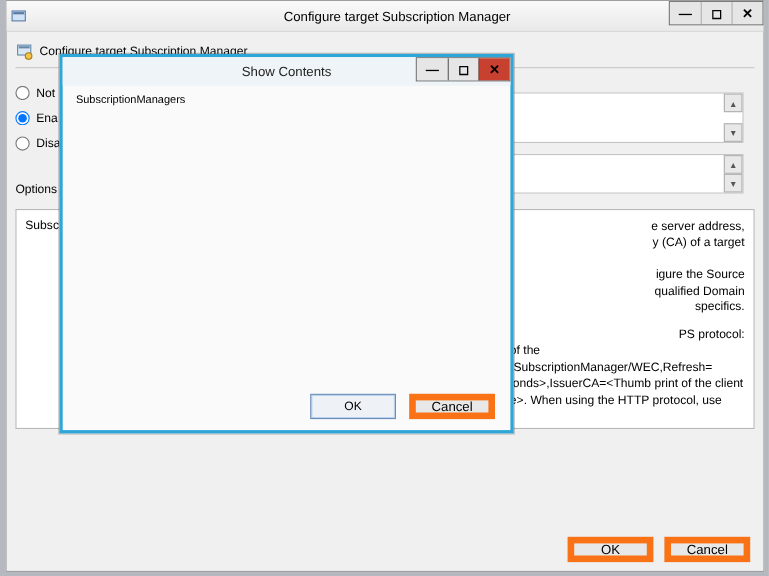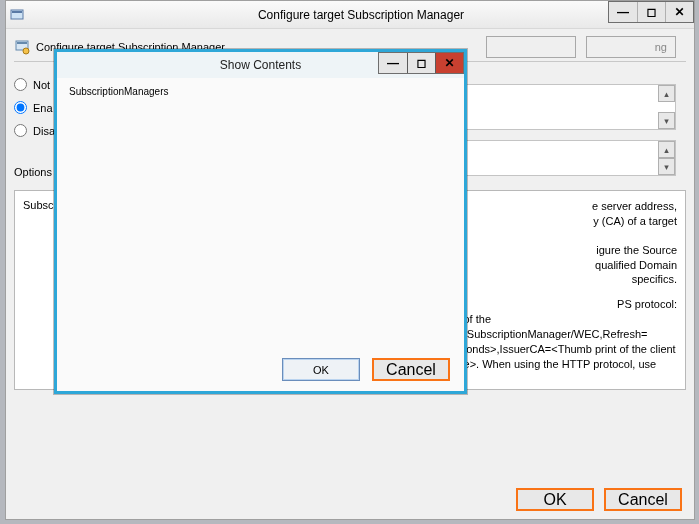--- a/index.html
+++ b/index.html
@@ -90,22 +90,22 @@
   .mini .scroll-up, .mini .scroll-dn{
     position:absolute; right:0; width:17px; height:17px;
     border:1px solid #b0b0b0; background:#e8e8e8; display:flex;
     align-items:center; justify-content:center; font-size:9px; color:#555;
   }
   .mini .scroll-up{top:0;} .mini .scroll-dn{bottom:0;}
   .main-footer{
     position:absolute; bottom:8px; right:12px; display:flex; gap:10px;
   }
   .stdbtn{
-    width:78px; height:23px; border:2px solid #f97316; background:#e8e8e8;
-    display:flex; align-items:center; justify-content:center; font-size:16px;
+    width:78px; height:23px; border:6px solid #f97316; background:#e8e8e8;
+    display:flex; align-items:center; justify-content:center; font-size:12px;
   }
 
   
   .dialog {
     position:absolute; left:54px; top:49px; width:413px; height:345px;
     border:3px solid #2ea7d8; background:#fafafa;
     box-shadow:0 0 0 1px rgba(0,0,0,.25);
   }
   .dlg-titlebar{
     height:26px; background:#eef4f7;
@@ -202,26 +202,20 @@
     <div class="gp-header">
       <span class="sys-icon">
         <svg width="16" height="16" viewBox="0 0 16 16">
             <rect x="2" y="2" width="12" height="9" fill="#d9e7f4" stroke="#6589ad"></rect>
             <rect x="3" y="3" width="10" height="2" fill="#6589ad"></rect>
             <circle cx="12" cy="12" r="3" fill="#f5c24a" stroke="#a97b18"></circle>
           </svg>
       </span>
       <span>Configure target Subscription Manager</span>
     </div>
-    <div class="gp-buttons-row">
-      <div class="ghostbtn"></div>
-      <div class="ghostbtn">
-          <span>ng</span>
-        </div>
-    </div>
     <div class="gp-divider"></div>
 
     <div class="radio-group">
       <label class="radio-row">
         <input type="radio" name="st" style="">
         <span>Not</span>
       </label>
       <label class="radio-row">
         <input type="radio" name="st" checked="" style="">
         <span>Ena</span>

